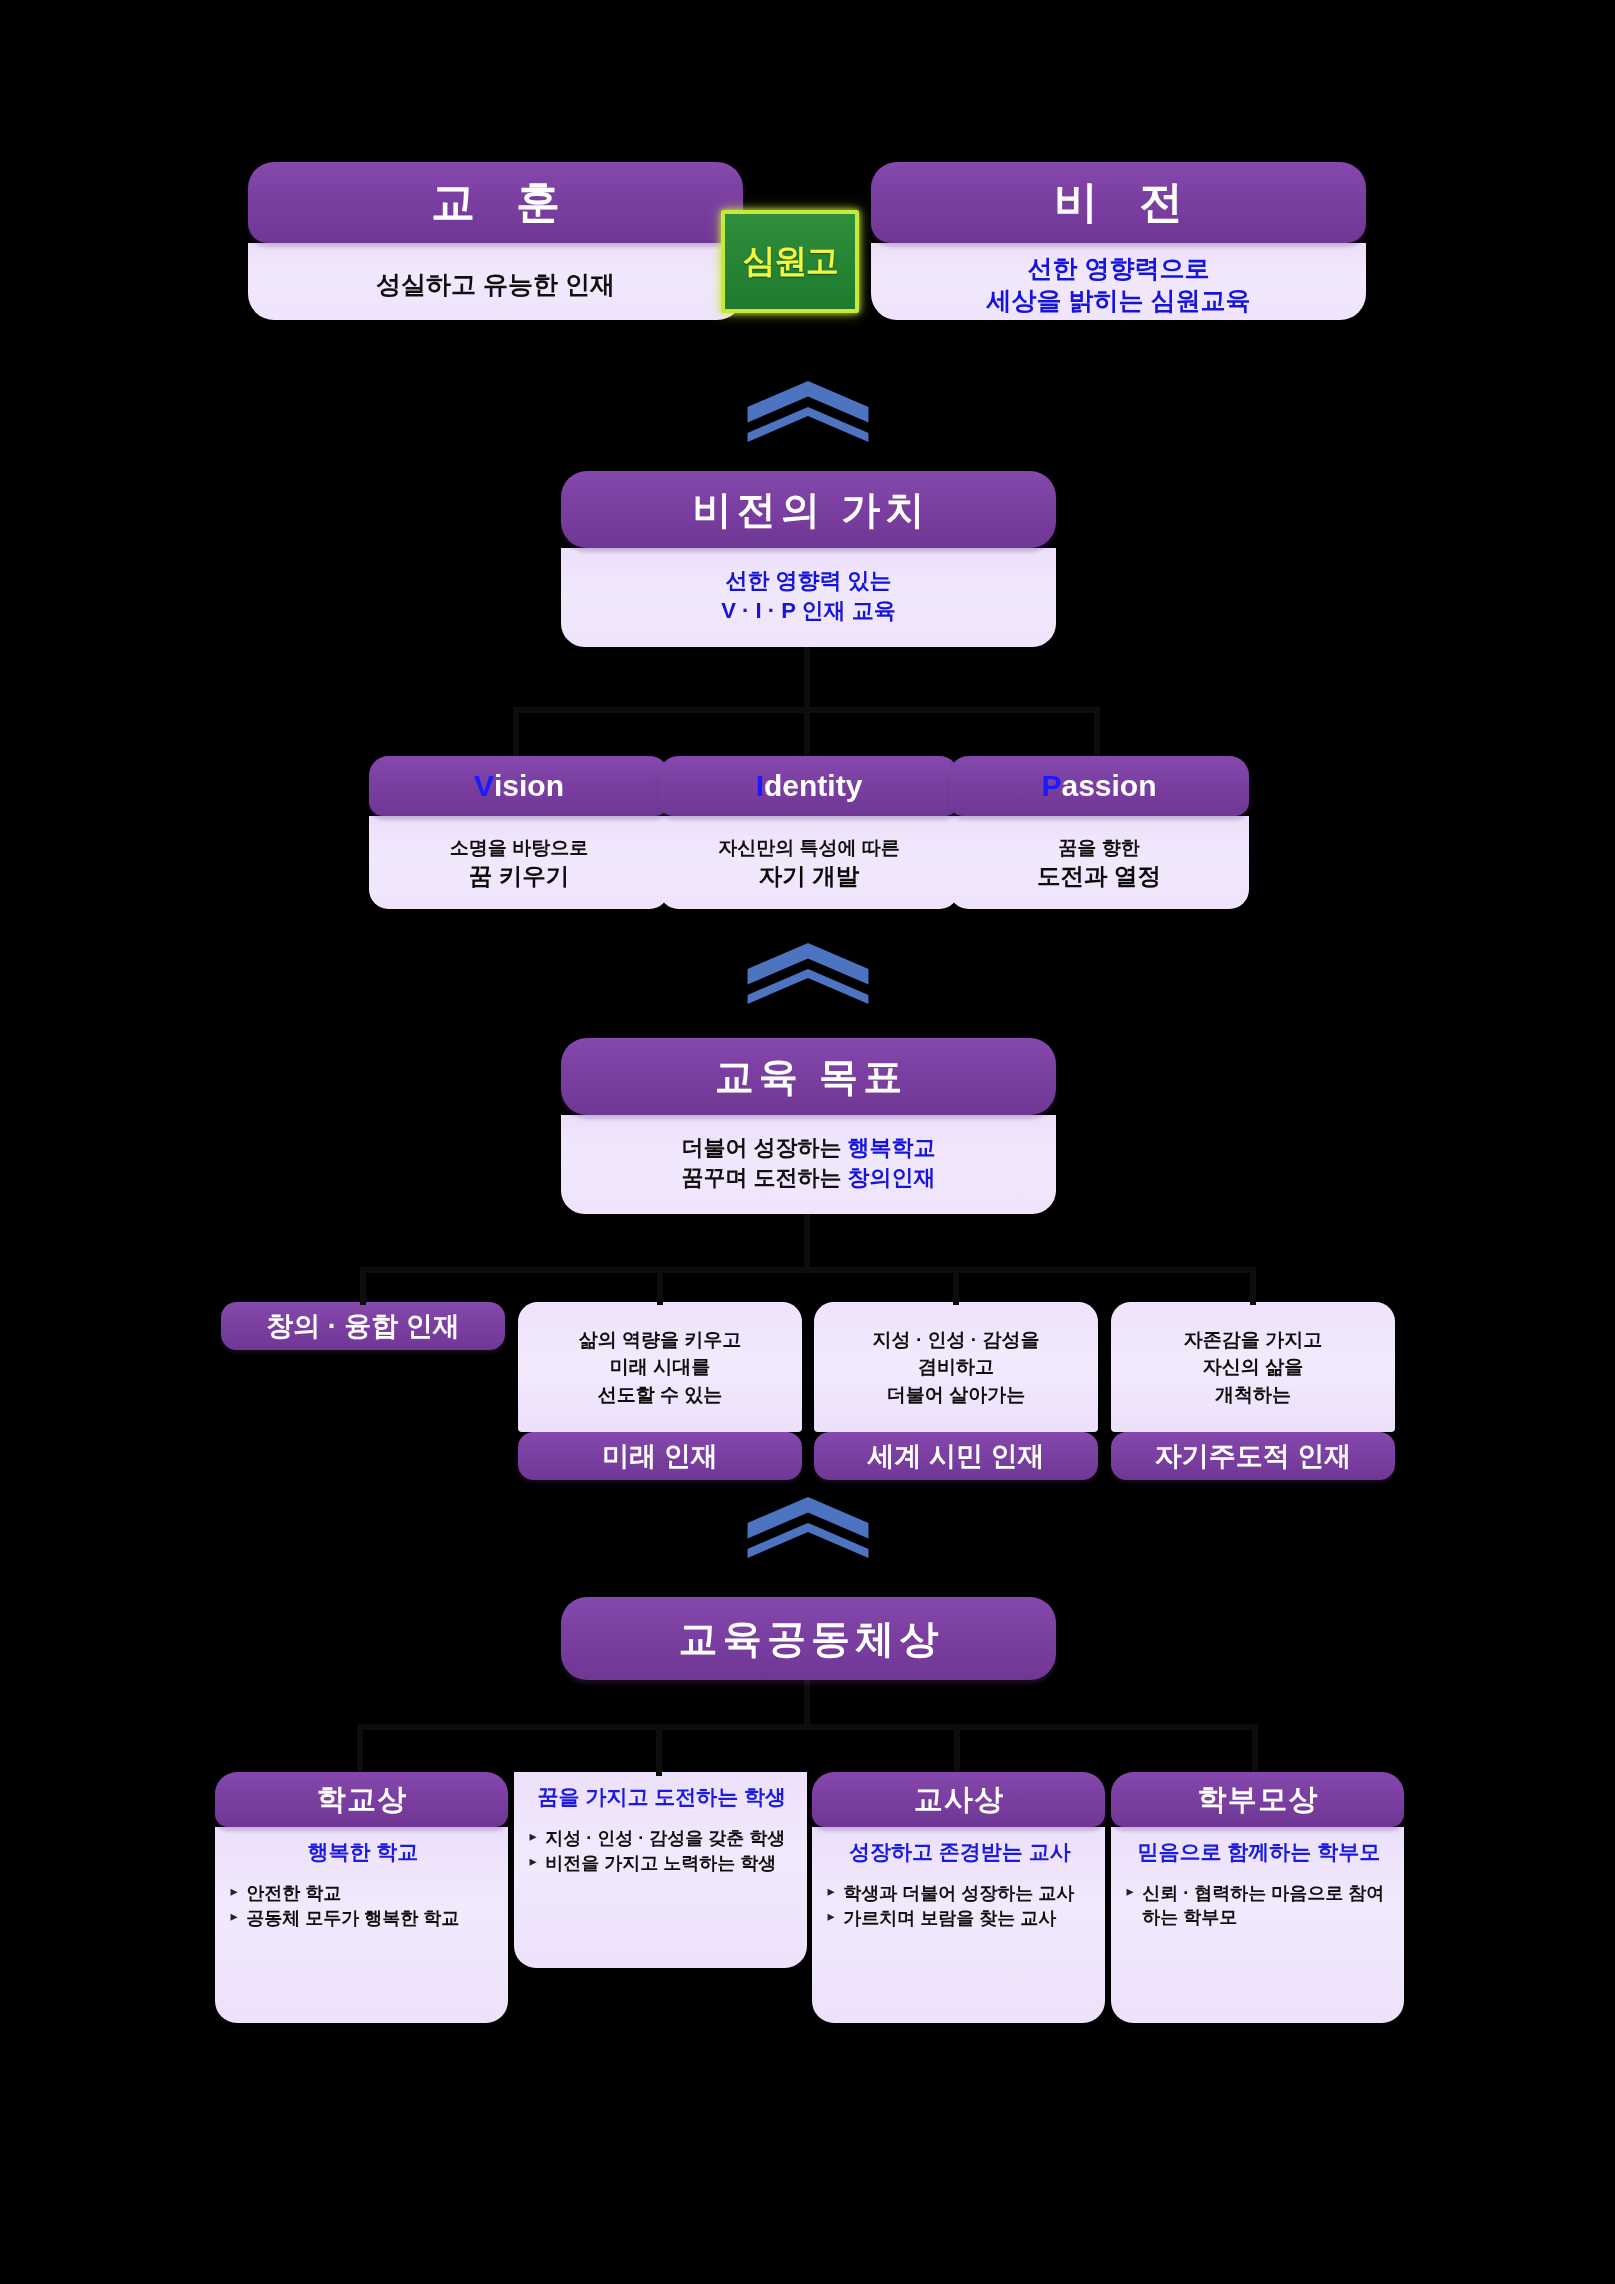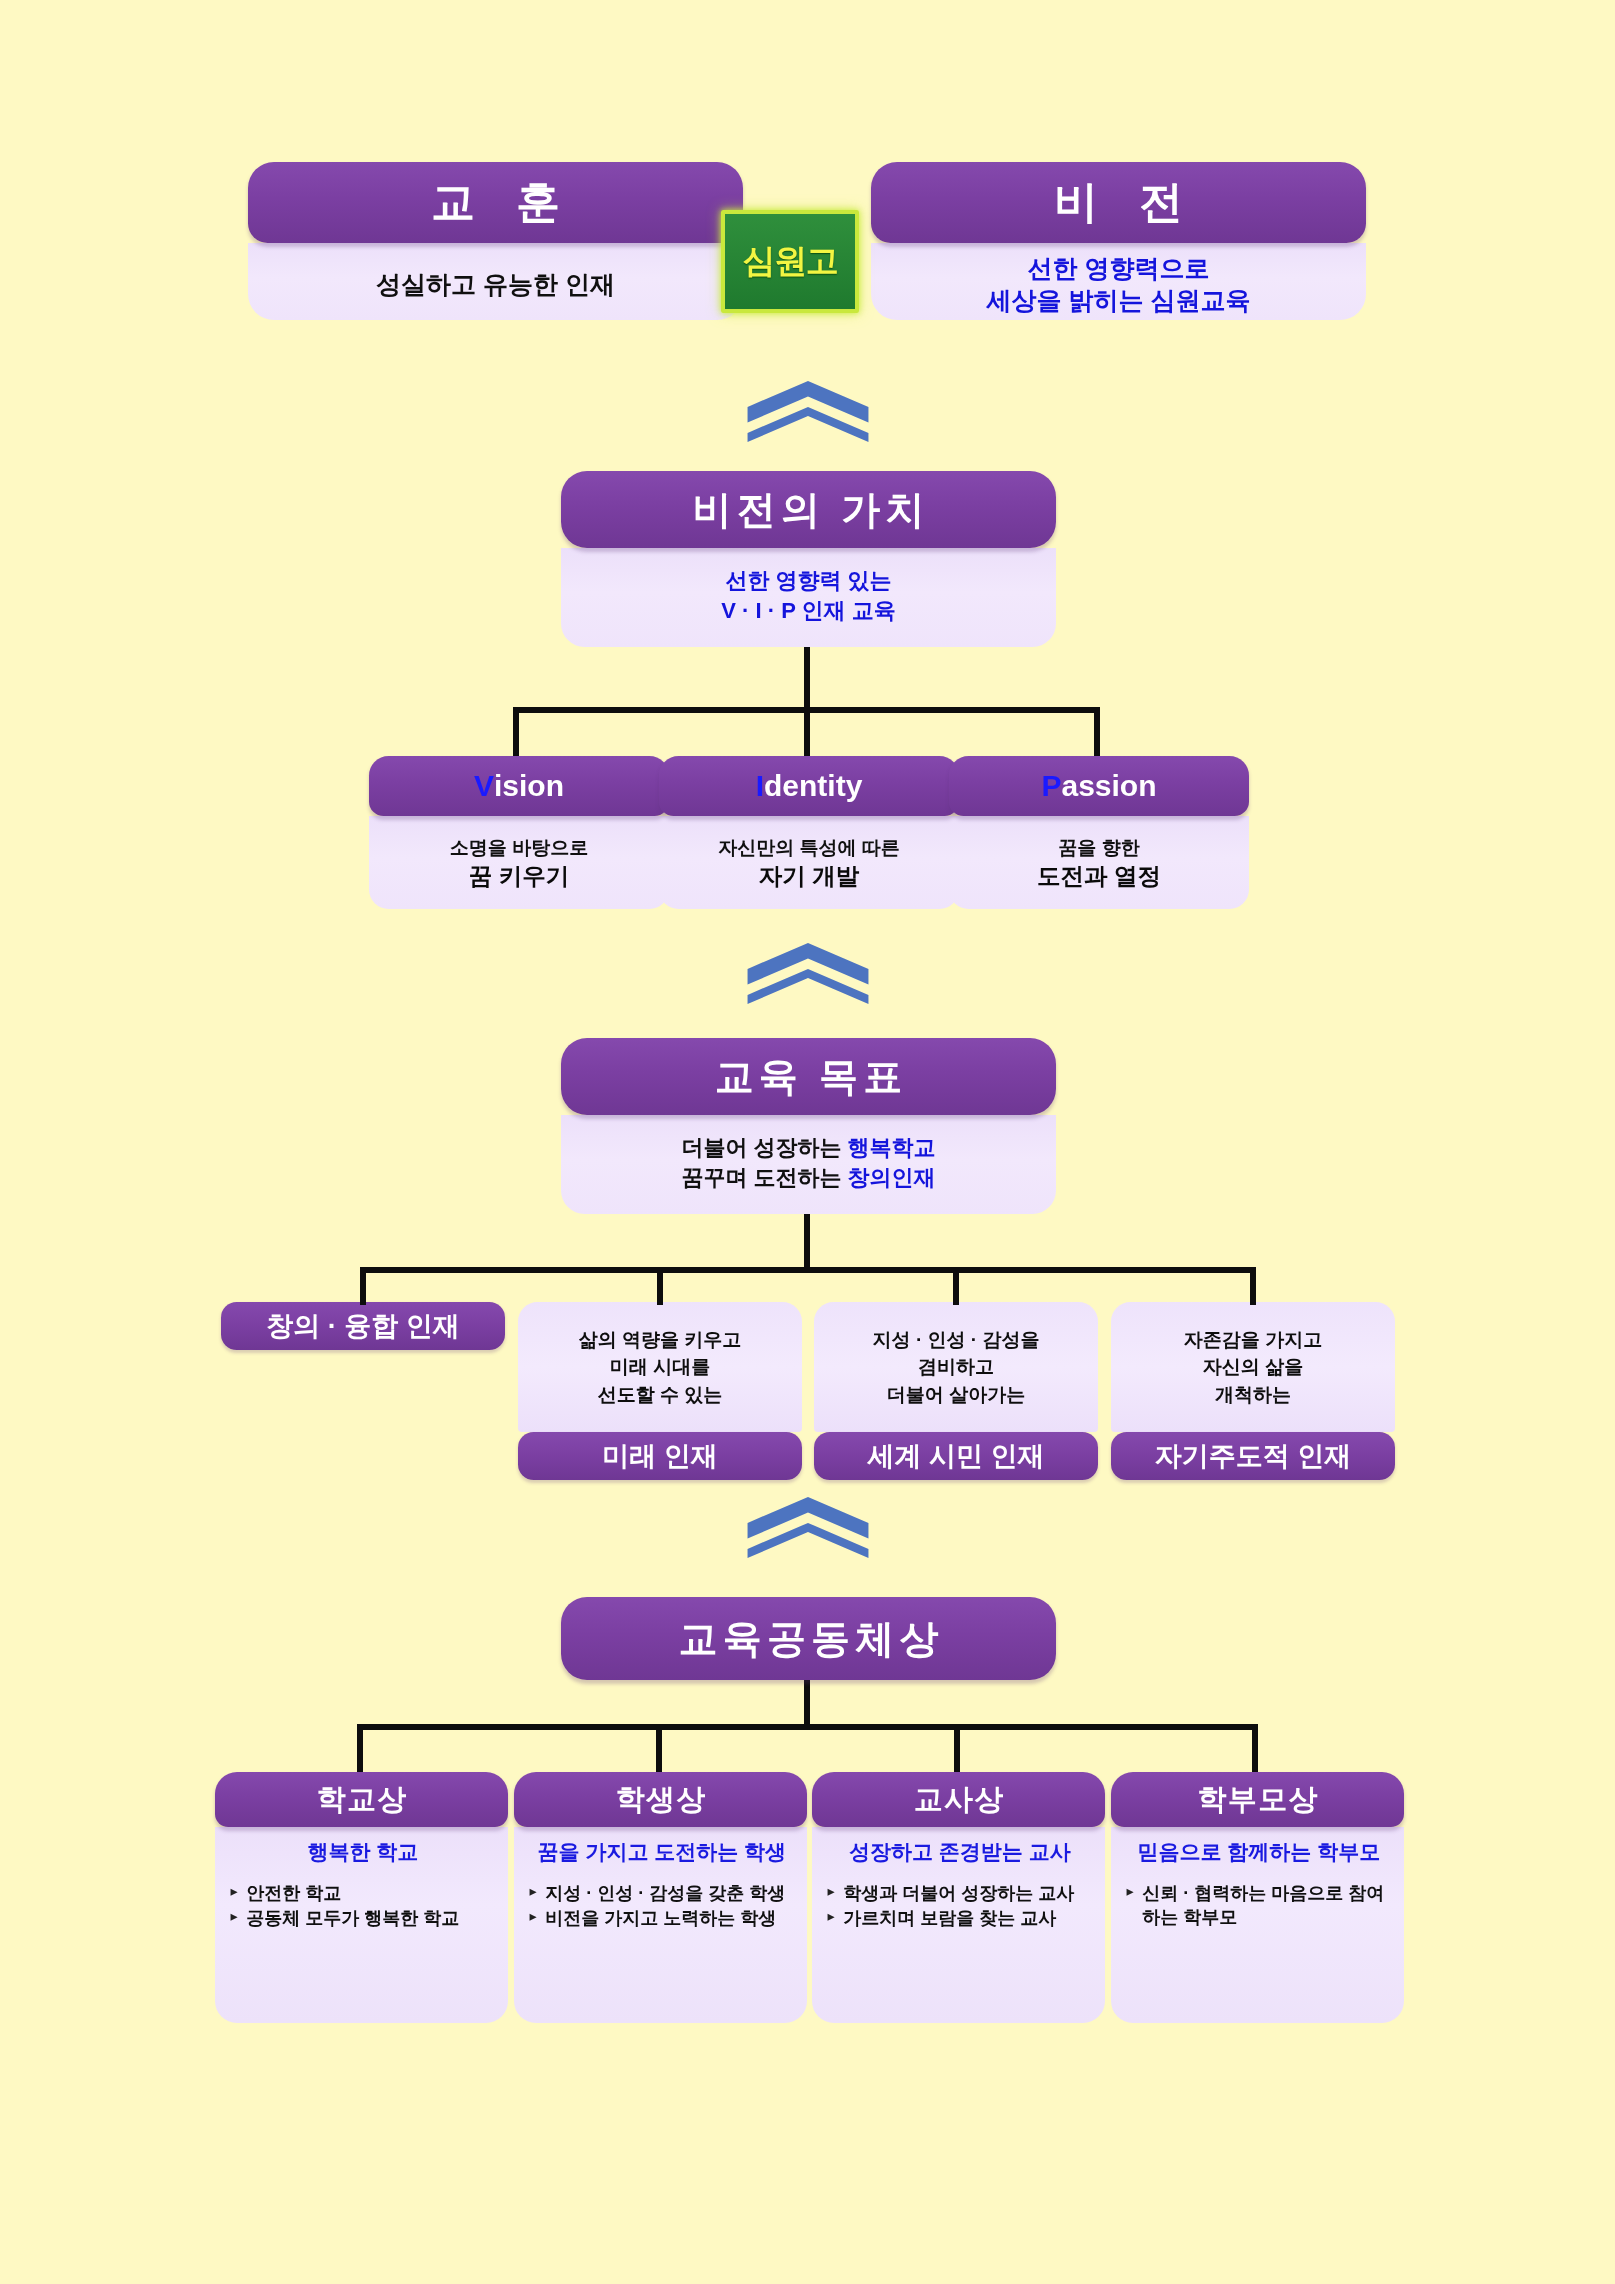--- a/index.html
+++ b/index.html
@@ -12,21 +12,21 @@
     height: 2284px;
     font-family: "Liberation Sans", "DejaVu Sans", sans-serif;
     overflow: hidden;
     position: relative;
   }
 
   .page {
     position: relative;
     width: 1616px;
     height: 2284px;
-    background: #fef9c3;
+    background: #000000;
   }
 
   
   .cap {
     background: linear-gradient(180deg, #8549ad 0%, #7b3fa2 45%, #6f3794 100%);
     color: #ffffff;
     border-radius: 22px;
     display: flex;
     align-items: center;
     justify-content: center;
@@ -388,21 +388,20 @@
     <div class="cbody">
       <div class="sub">행복한 학교</div>
       <ul>
         <li>안전한 학교</li>
         <li>공동체 모두가 행복한 학교</li>
       </ul>
     </div>
   </div>
 
   <div class="com-card" style="left:514px; top:1772px;">
-    <div class="cap">학생상</div>
     <div class="cbody">
       <div class="sub">꿈을 가지고 도전하는 학생</div>
       <ul>
         <li>지성 · 인성 · 감성을 갖춘 학생</li>
         <li>비전을 가지고 노력하는 학생</li>
       </ul>
     </div>
   </div>
 
   <div class="com-card" style="left:812px; top:1772px;">

